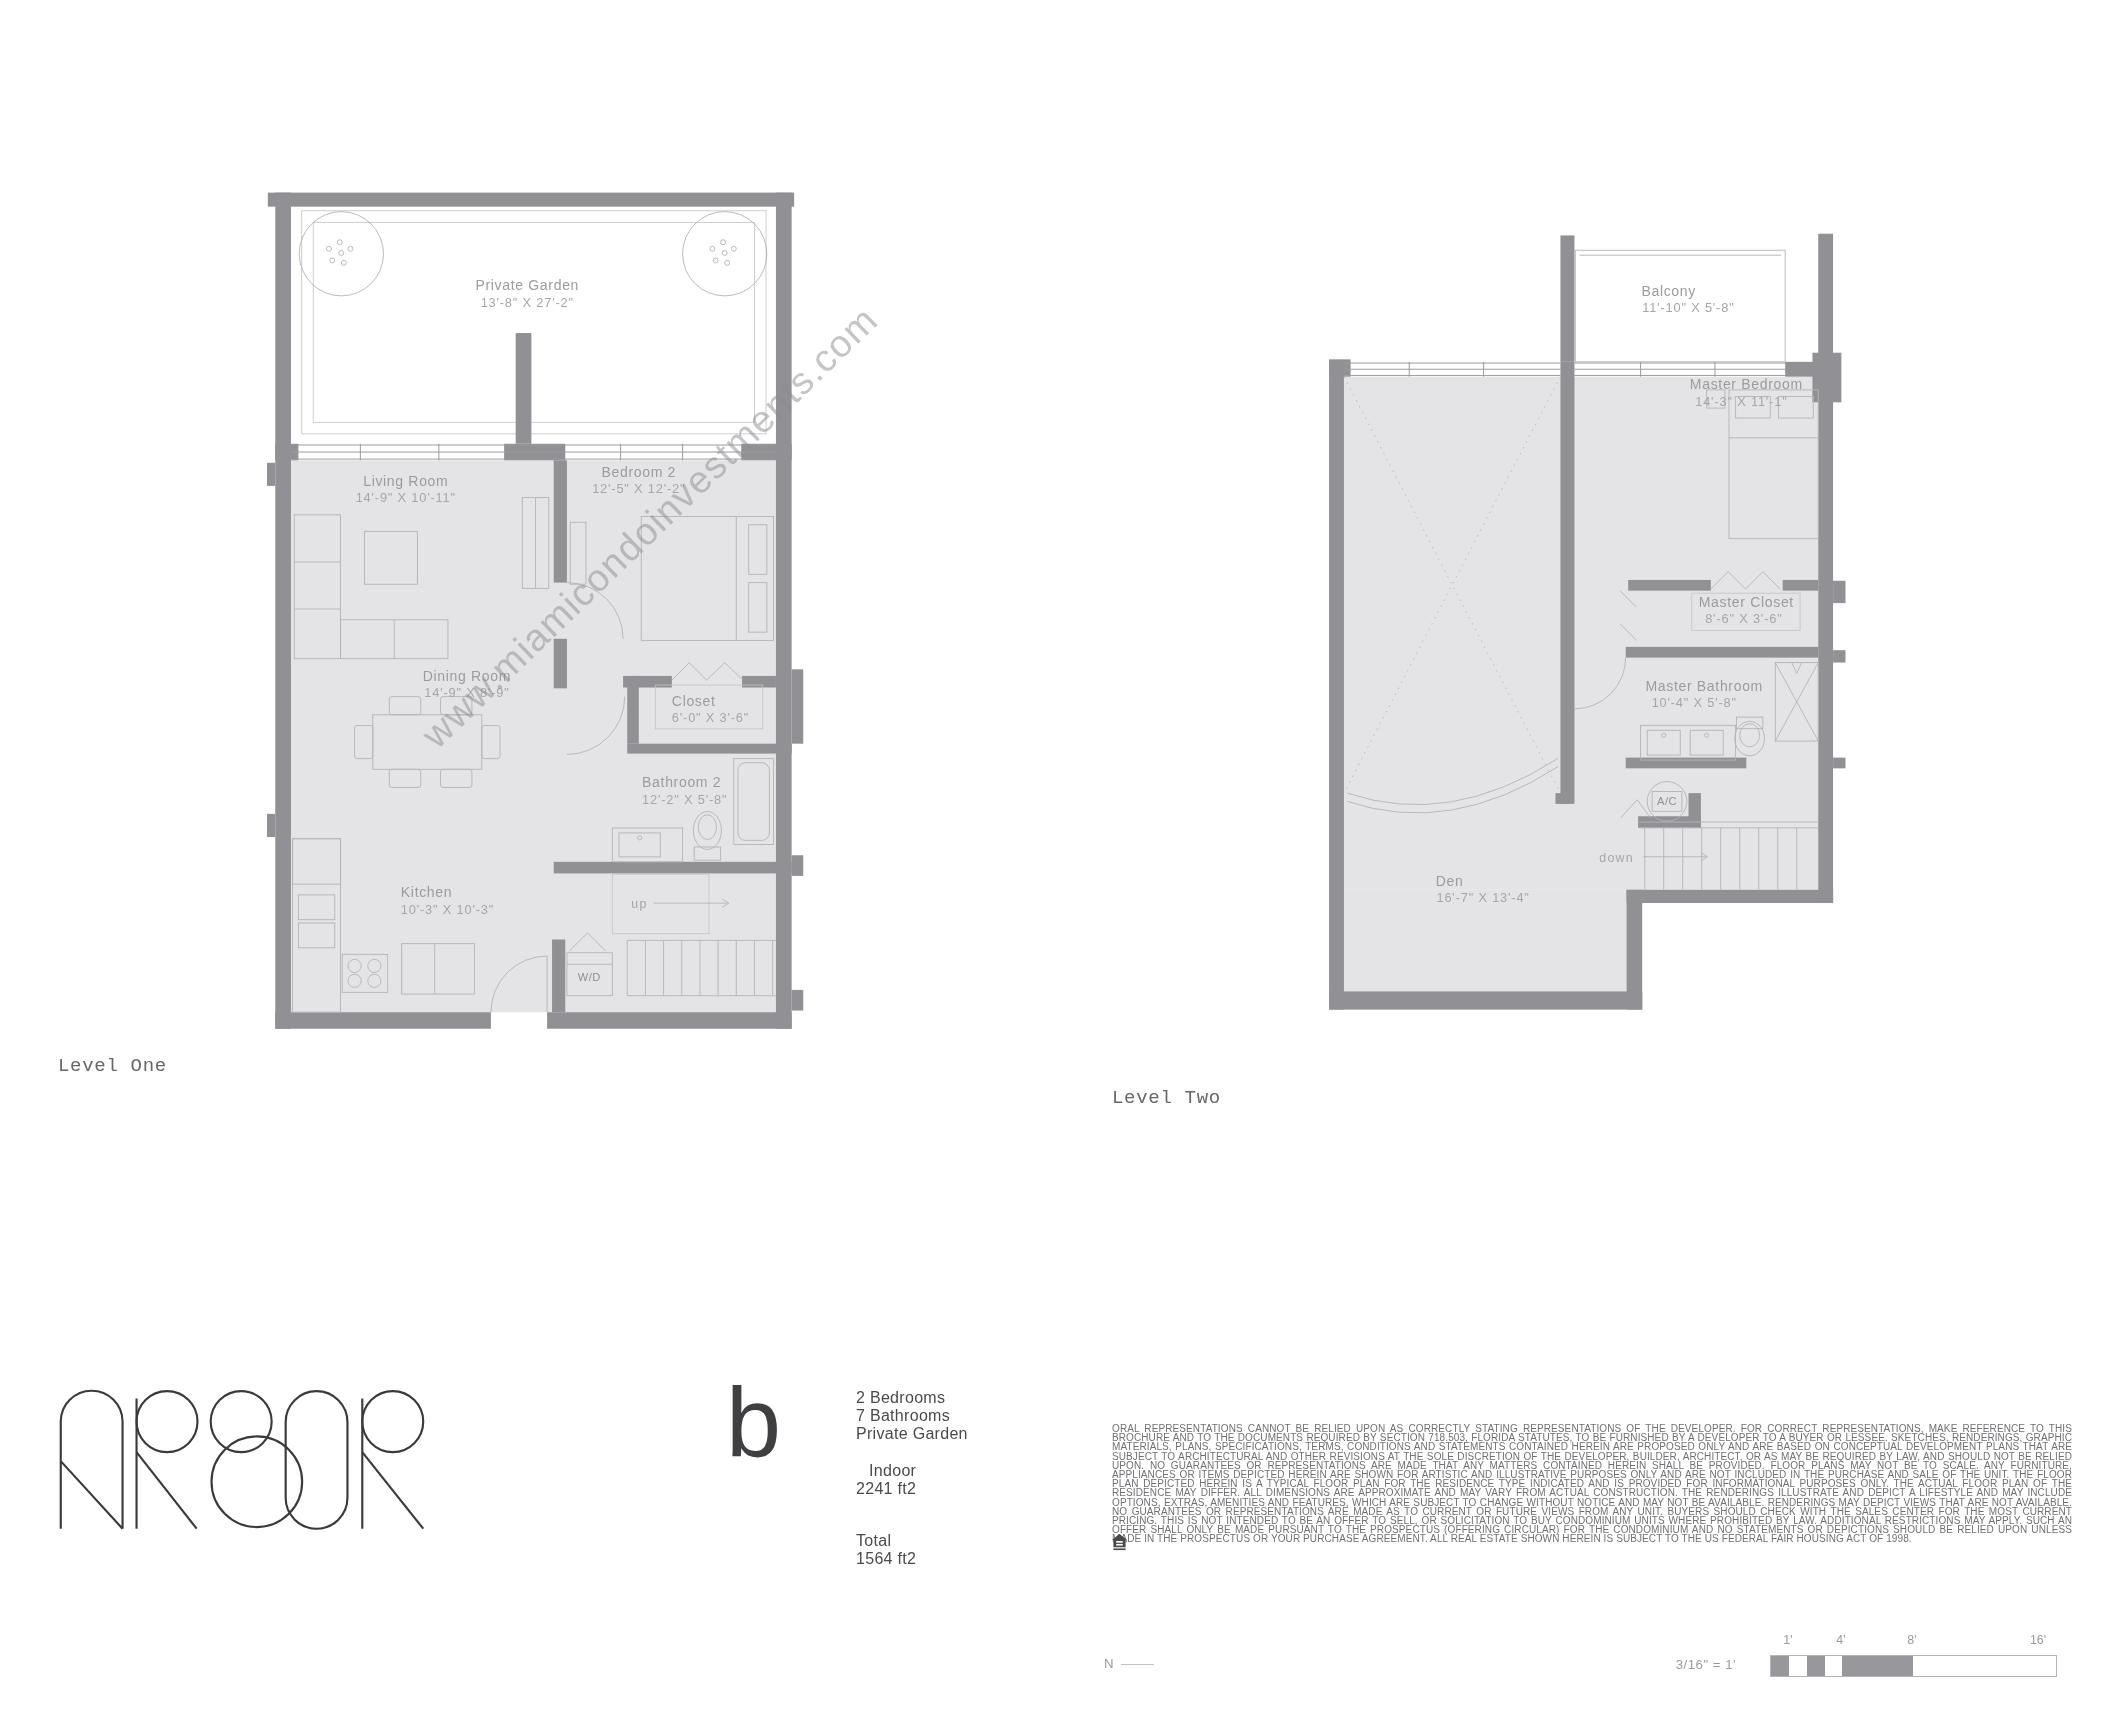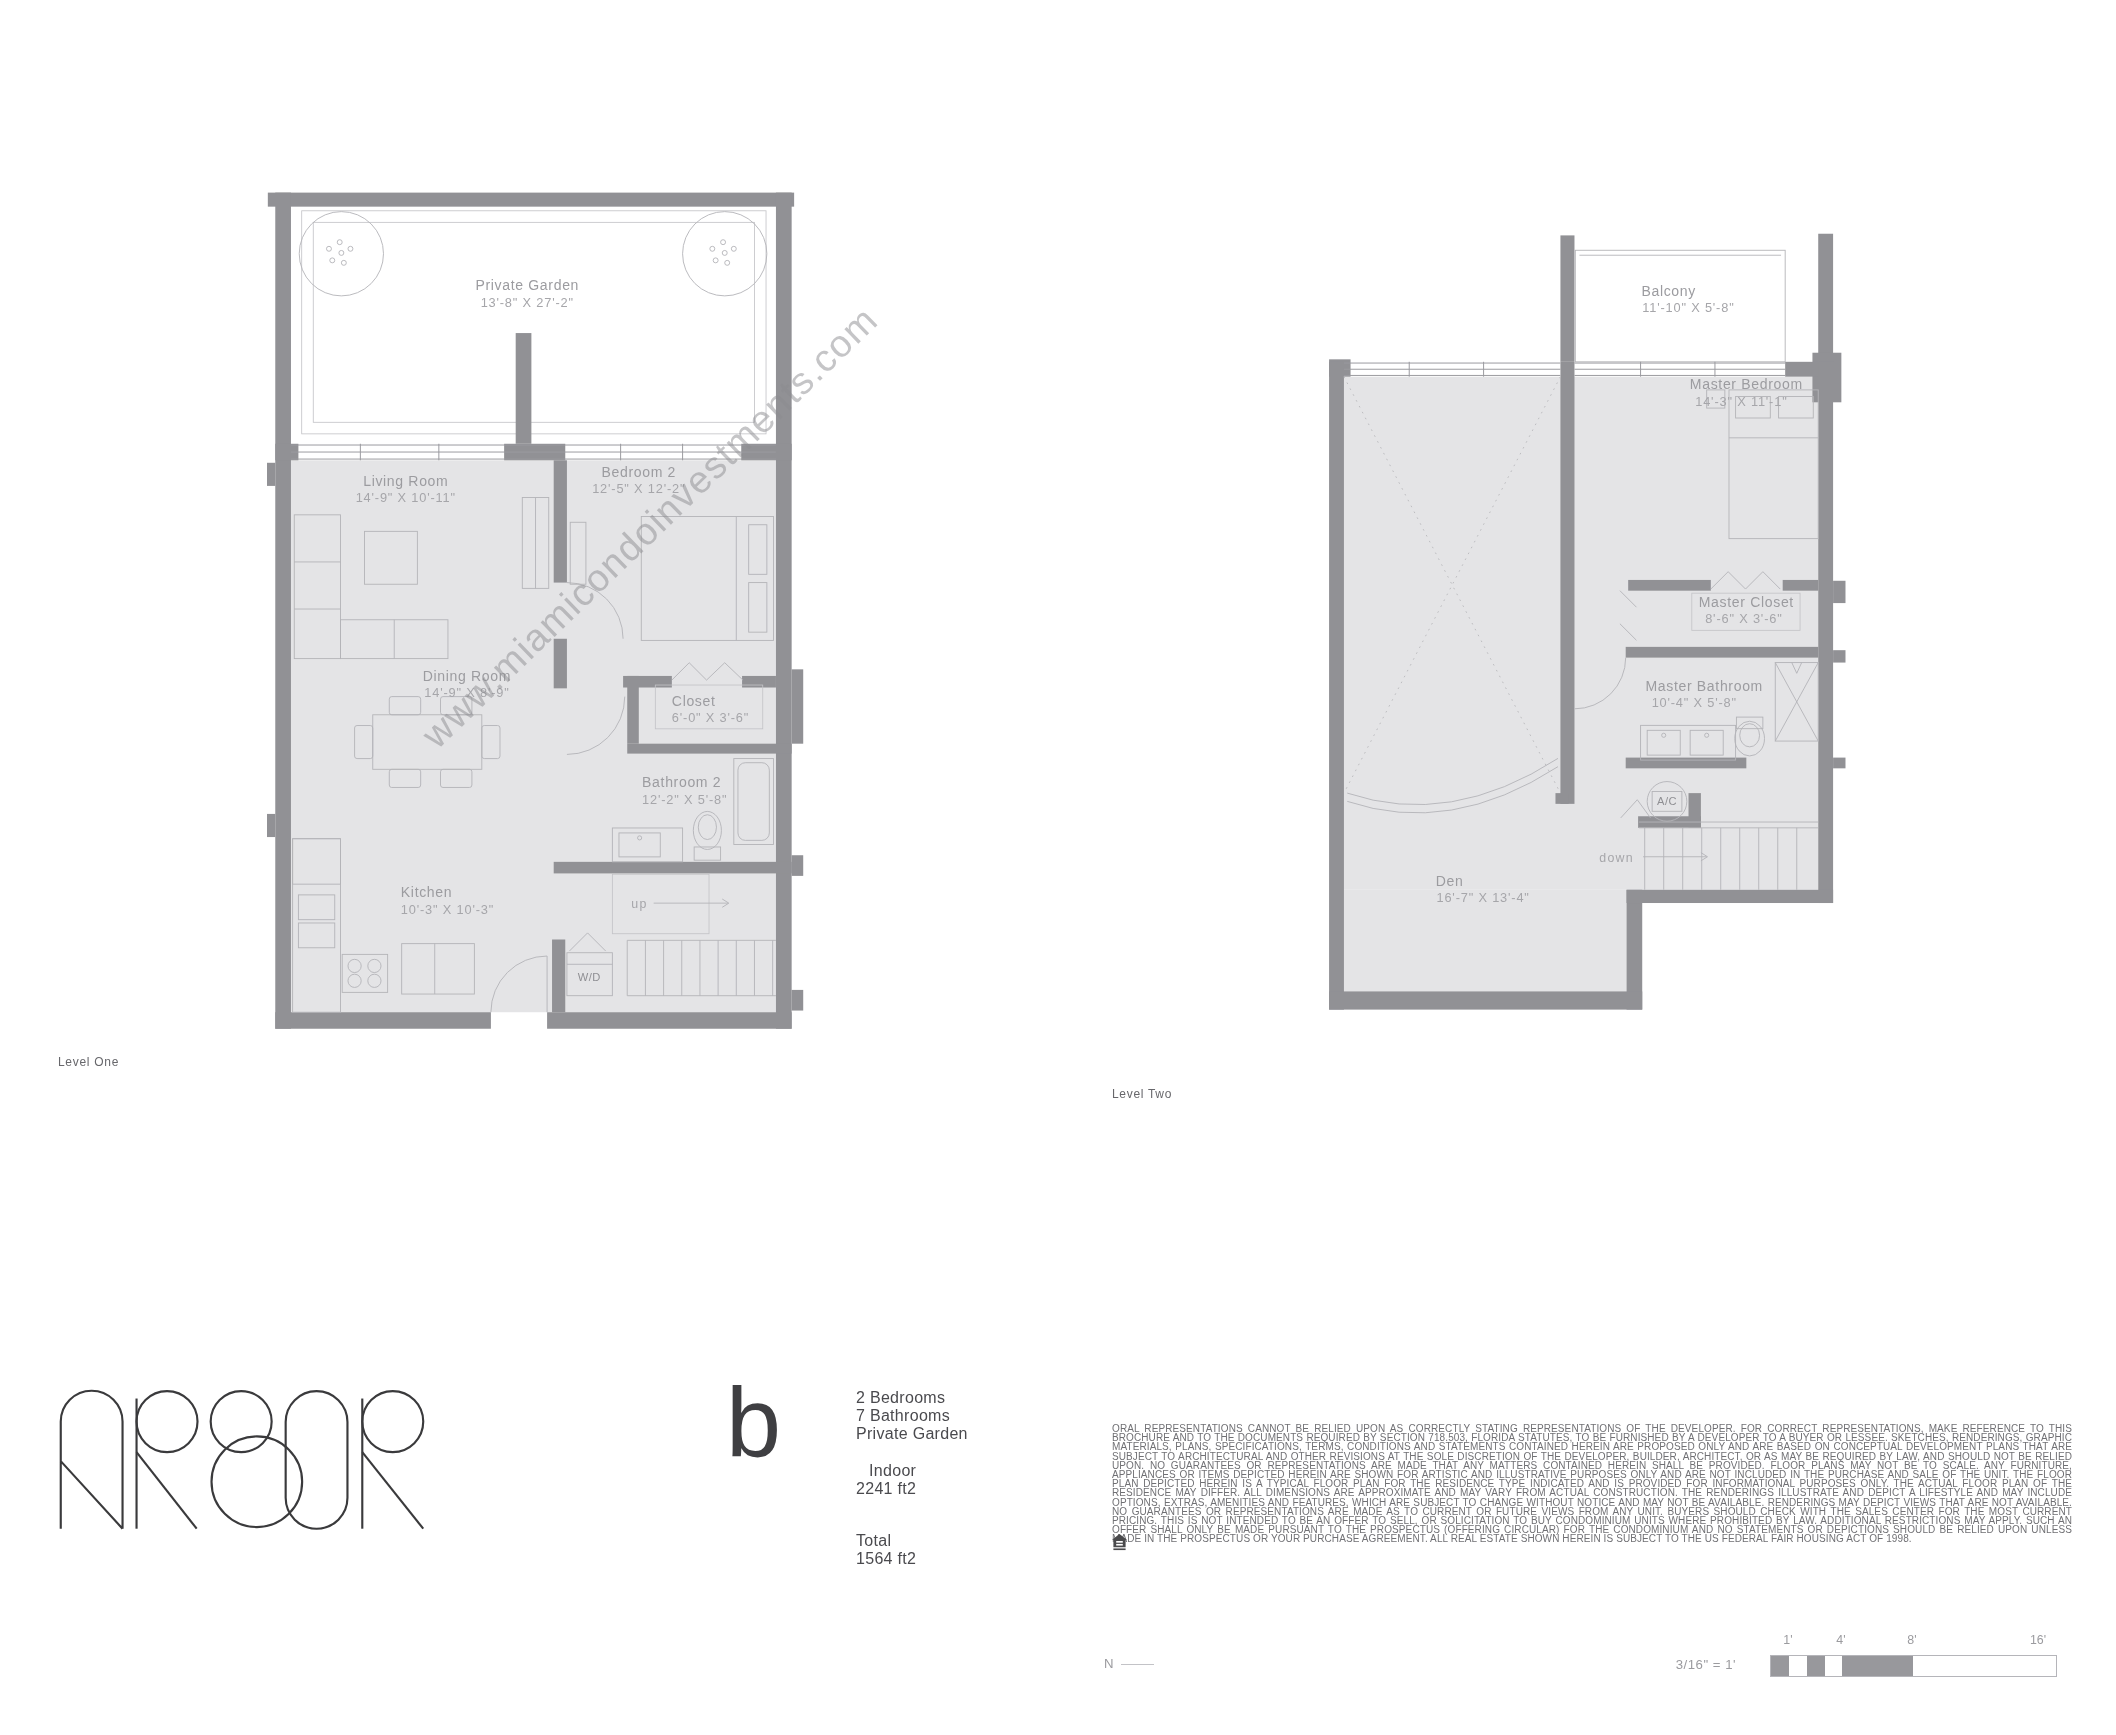--- a/index.html
+++ b/index.html
@@ -12,21 +12,21 @@
   .rdim{font-size:15.5px;fill:#a6a6aa;letter-spacing:1px;}
   .mid{text-anchor:middle;}
   .tiny{font-size:15px;fill:#a6a6aa;letter-spacing:1.5px;}
   .appl{font-size:13.5px;fill:#8f8f93;letter-spacing:0.5px;text-anchor:middle;}
   .wall{fill:#919195;}
   .thin{stroke:#b4b4b8;stroke-width:1.1;fill:none;}
   .thin2{stroke:#c3c3c7;stroke-width:1;fill:none;}
   .win{stroke:#9a9a9f;stroke-width:1.2;fill:none;}
   .dash{stroke:#b8b8bc;stroke-width:1.1;fill:none;stroke-dasharray:2 6;}
   .roomfill{fill:#e4e4e6;}
-  .caption{font-size:12px;color:#67676b;letter-spacing:0.7px;}
+  .caption{font-size:19px;color:#67676b;letter-spacing:0.7px;font-family:Liberation Mono, monospace;}
   .watermark{font-size:38px;color:rgba(140,140,143,0.5);letter-spacing:1.2px;white-space:nowrap;}
   .unit-letter{font-size:99px;line-height:1;color:#3f3f42;font-weight:400;}
   .feat{font-size:16px;line-height:18px;color:#4a4a4e;letter-spacing:0.3px;margin-left:40px;}
   .disc{font-size:10px;line-height:9.2px;color:#707074;text-align:justify;letter-spacing:0.1px;}
   .footnote{font-size:13.2px;color:#9b9b9f;letter-spacing:0.5px;}
   .tick{font-size:12.4px;color:#9b9b9f;transform:translateX(-50%);position:absolute;top:0;}
   .scalebar{border:0.8px solid #b5b5ba;background:#ffffff;}
   .seg{position:absolute;top:0;height:100%;background:#98989c;}
   .ndash{display:inline-block;width:33px;height:1.7px;background:#c3c3c7;vertical-align:middle;margin-left:7.4px;}
 </style>

